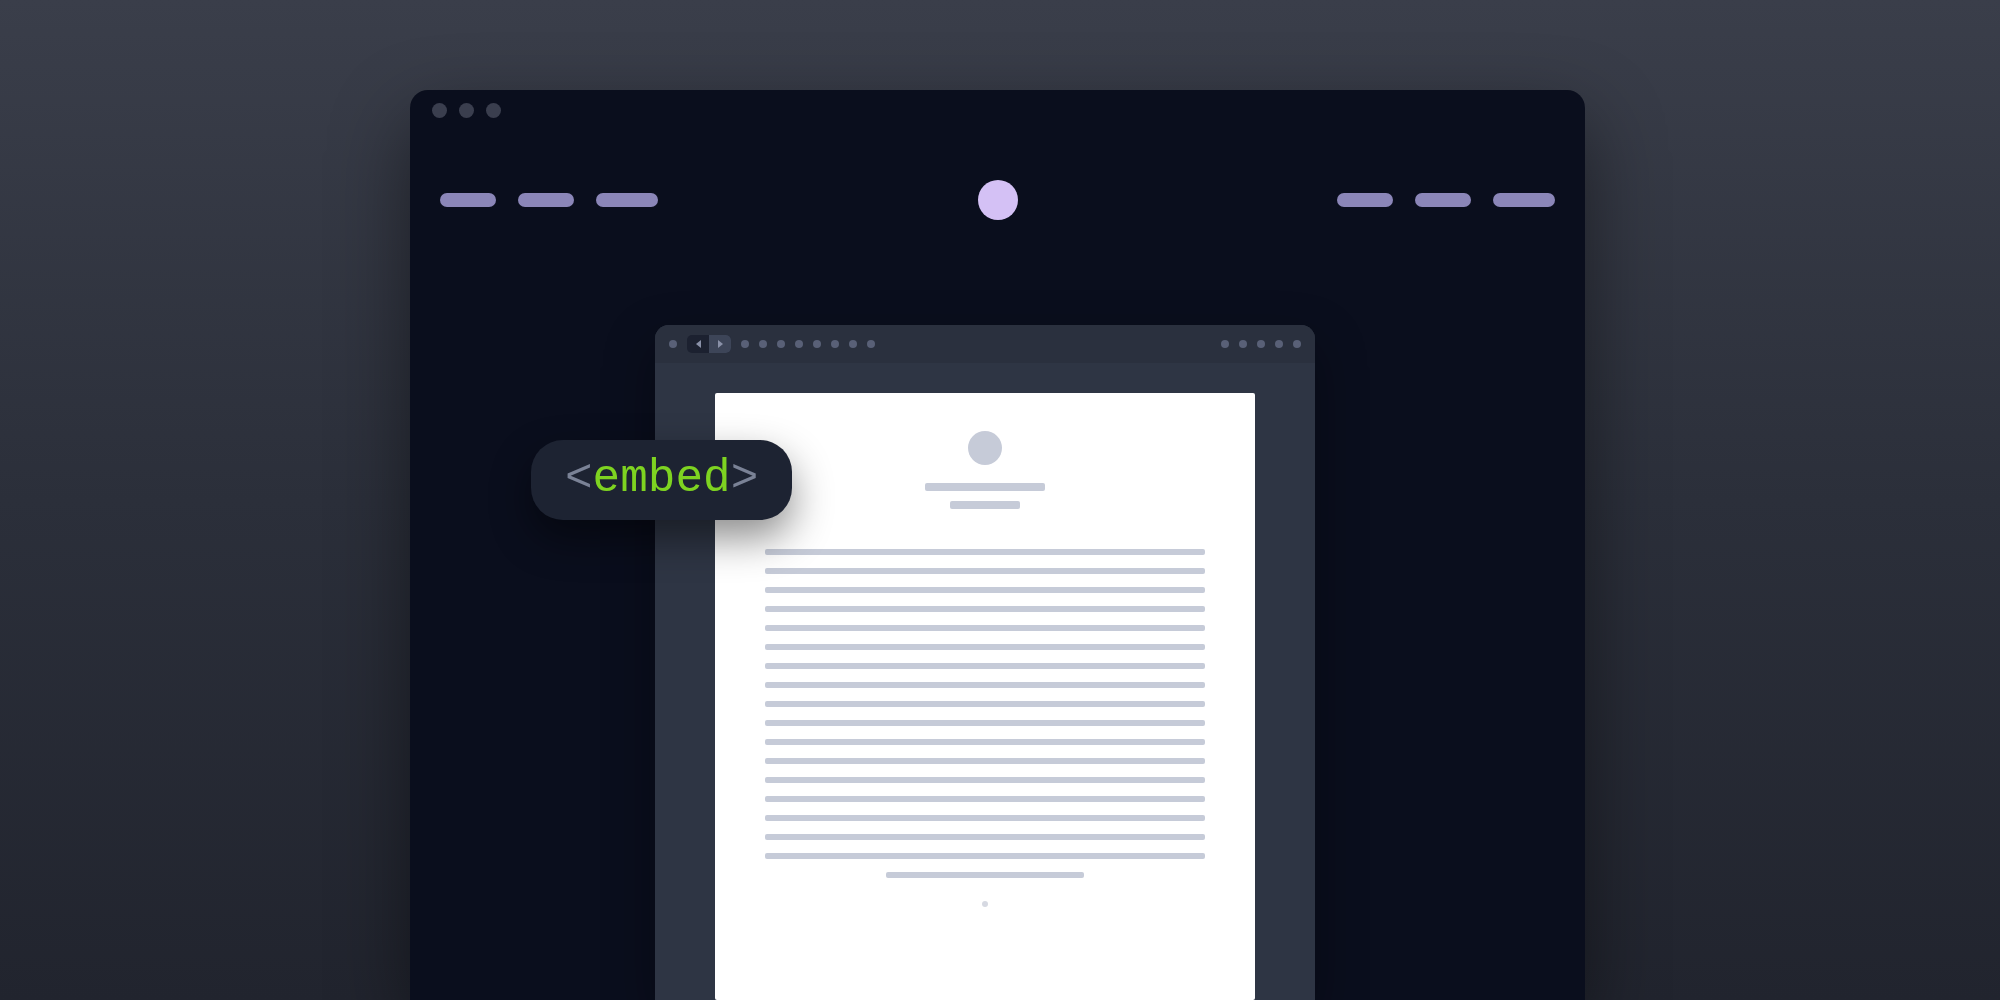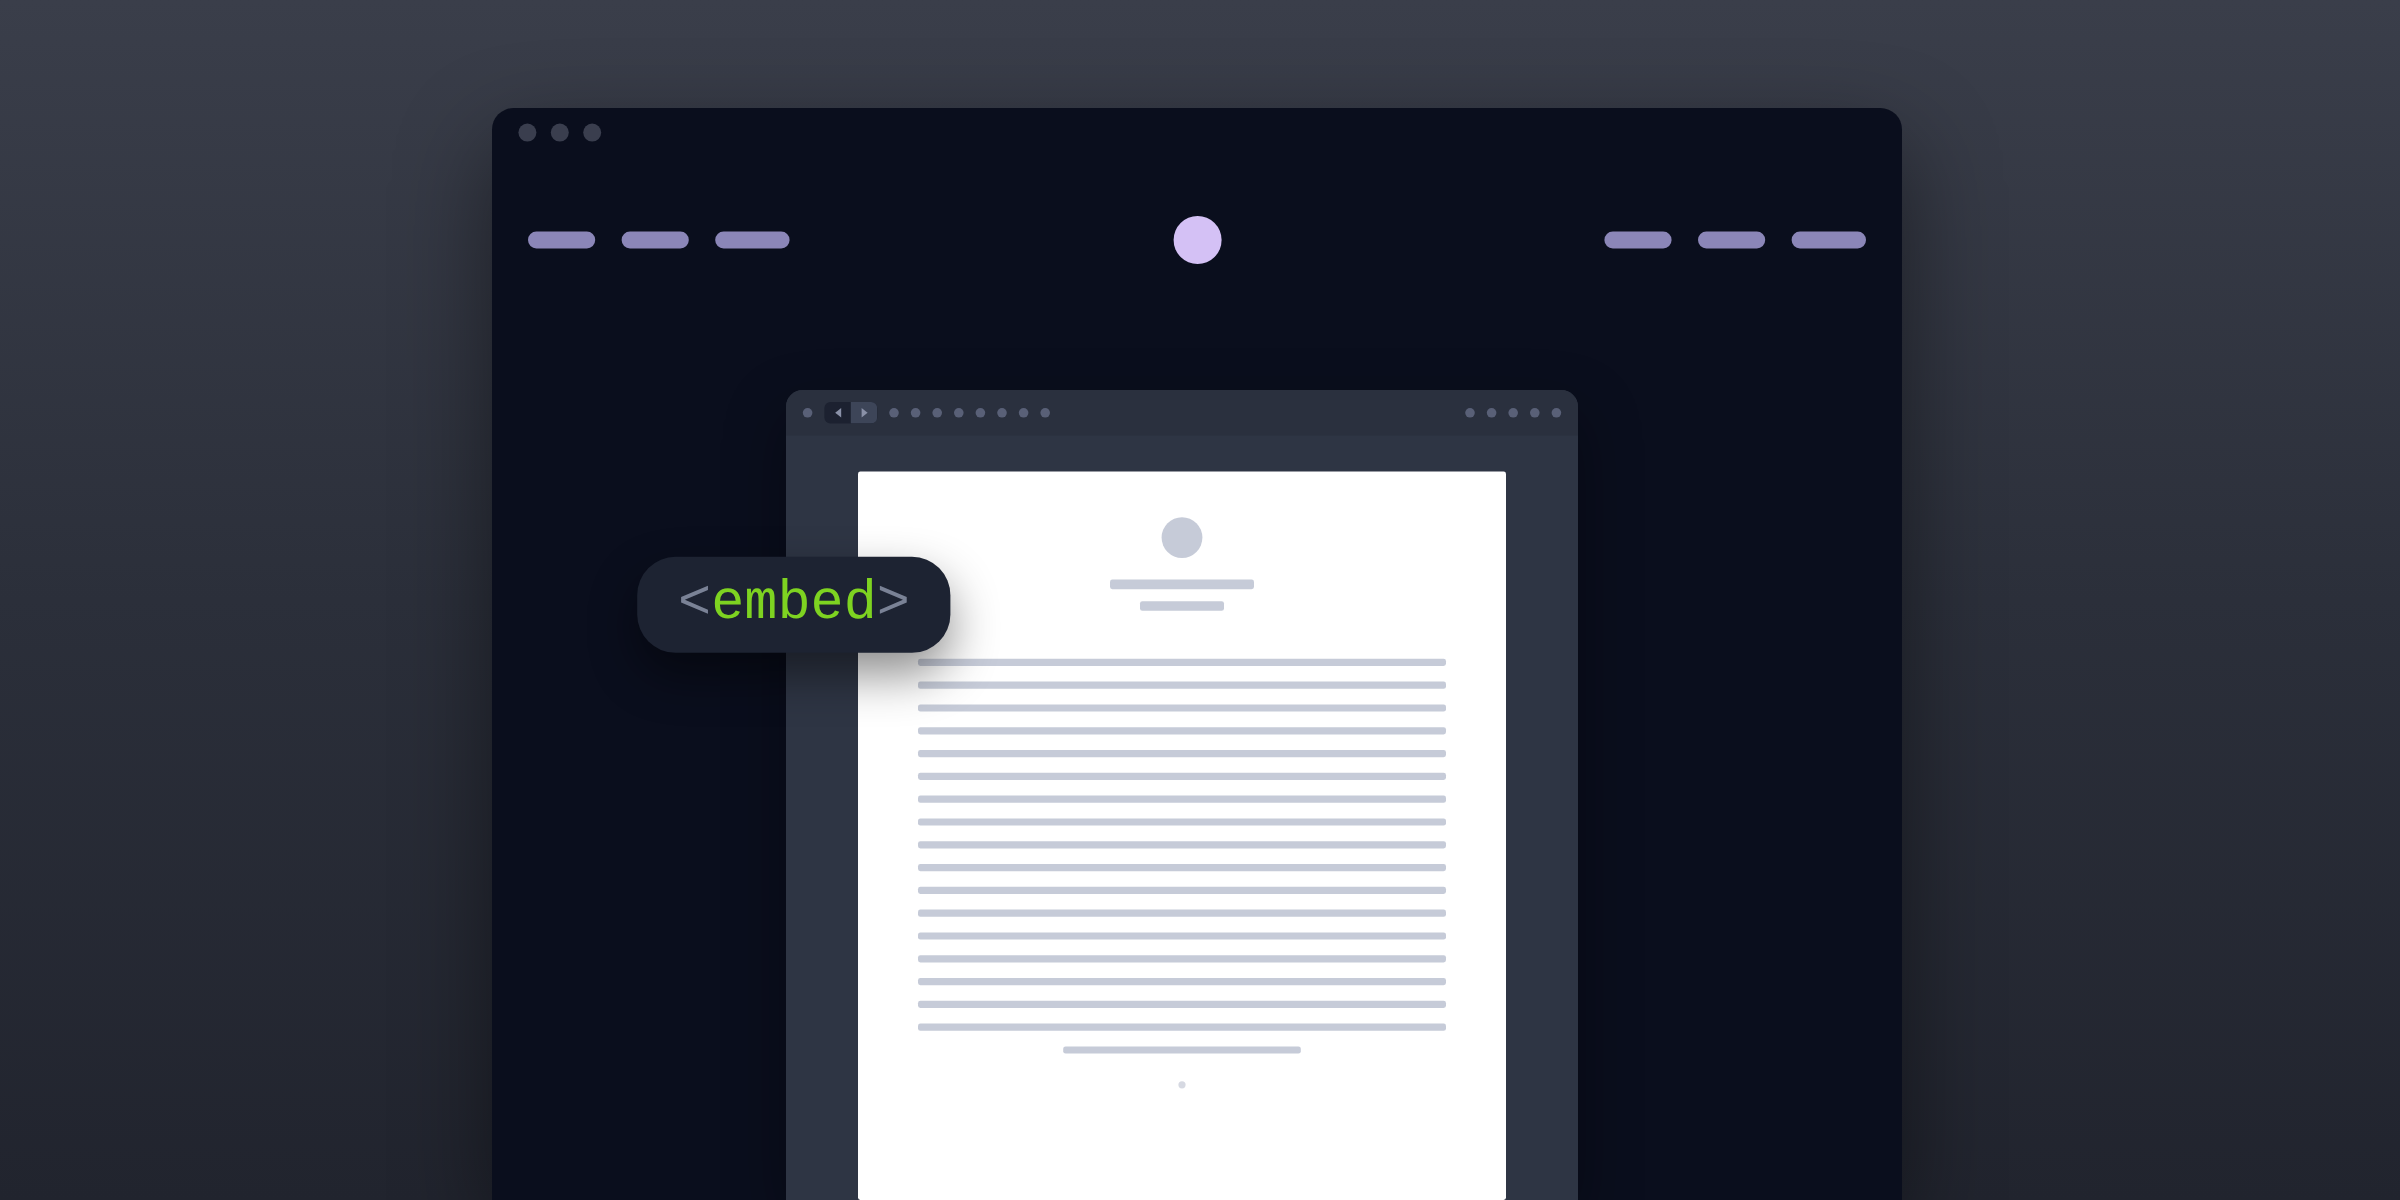--- a/index.html
+++ b/index.html
@@ -148,21 +148,21 @@
     width: 6px; height: 6px;
     border-radius: 50%;
     background: #d6d9e2;
     margin-top: 10px;
   }
 
   
   .embed-pill {
     position: absolute;
     left: 531px;
-    top: 464px;
+    top: 440px;
     background: #1d2332;
     border-radius: 32px;
     padding: 16px 34px 18px 34px;
     box-shadow: 0 18px 40px rgba(0,0,0,0.45);
     font-family: "SFMono-Regular", Consolas, "Liberation Mono", Menlo, monospace;
     font-size: 46px;
     line-height: 1;
     white-space: nowrap;
   }
   .embed-pill .bracket { color: #7a8296; }

